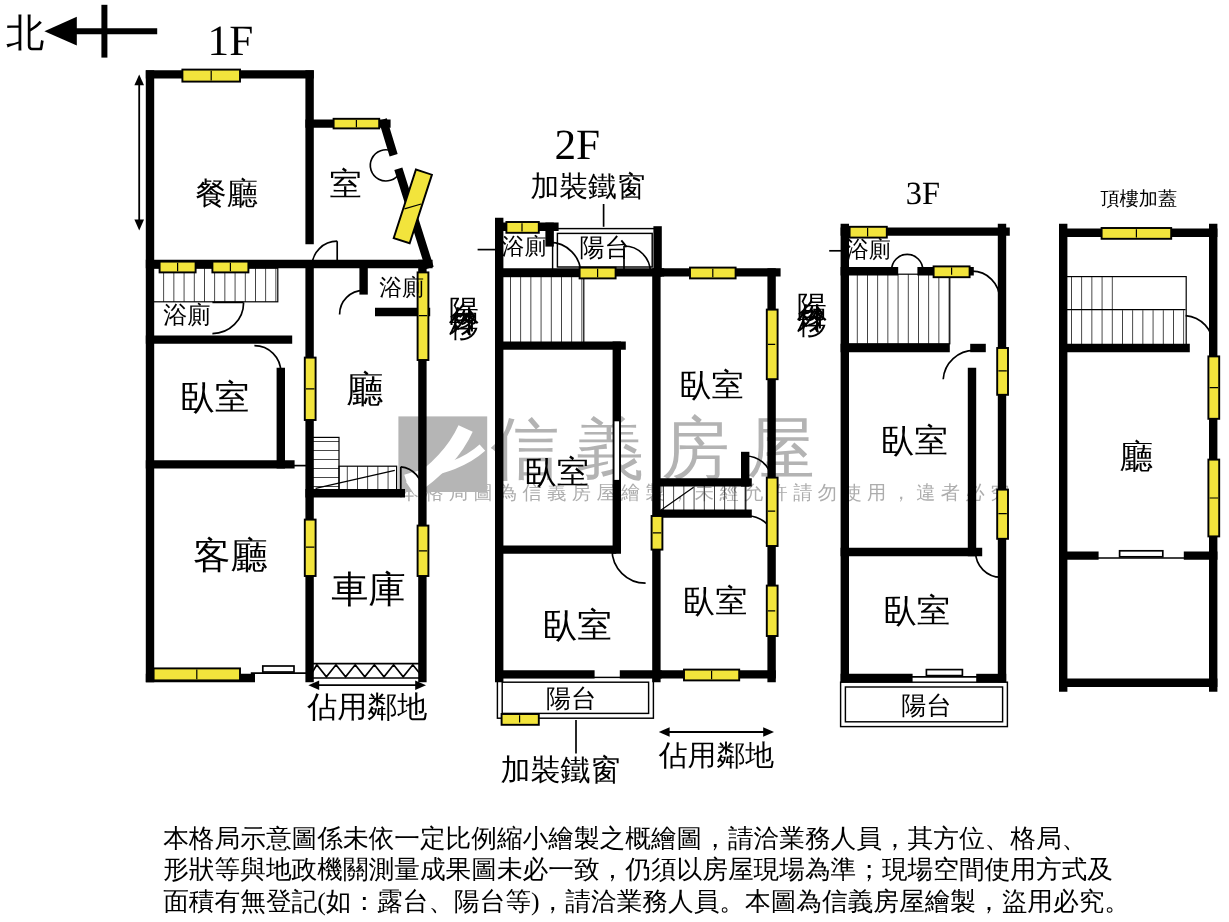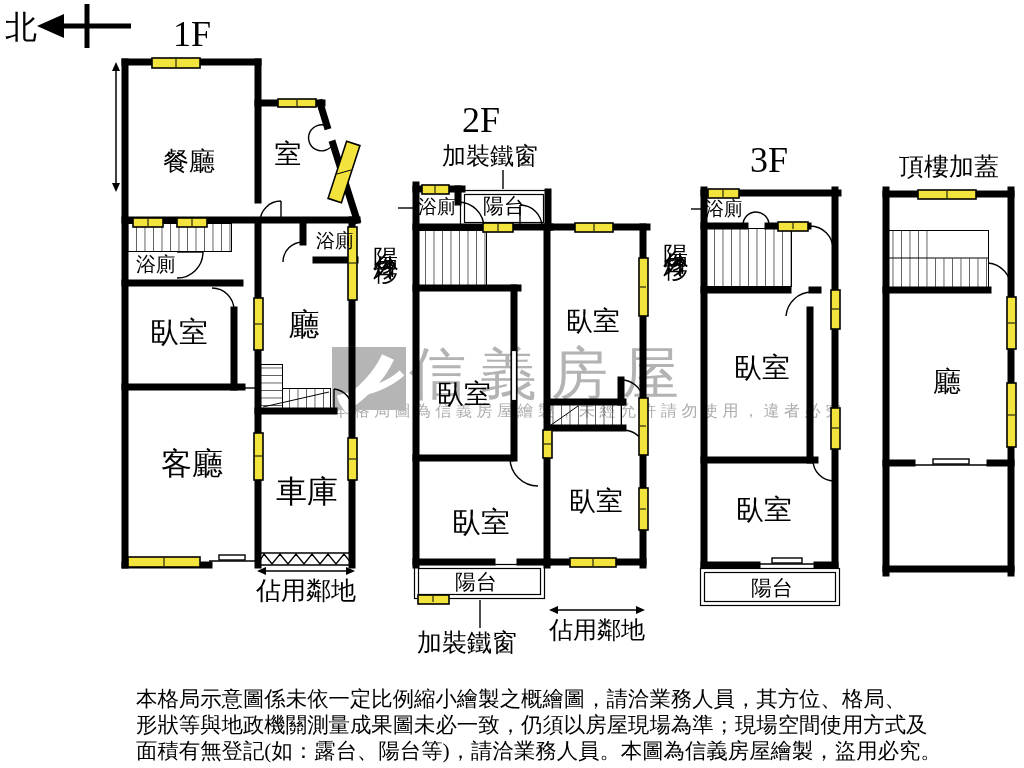--- a/index.html
+++ b/index.html
@@ -253,28 +253,28 @@
   <div class="lbl" style="left:437px;top:207px;font-size:19px;">浴廁</div>
   <div class="lbl" style="left:504px;top:206px;font-size:21px;">陽台</div>
   <div class="lbl" style="left:593px;top:321px;font-size:27px;">臥室</div>
   <div class="lbl" style="left:464px;top:394px;font-size:27px;">臥室</div>
   <div class="lbl" style="left:596px;top:501px;font-size:27px;">臥室</div>
   <div class="lbl" style="left:481px;top:522px;font-size:29px;">臥室</div>
   <div class="lbl" style="left:476px;top:582px;font-size:21px;">陽台</div>
   <div class="lbl" style="left:467px;top:643px;font-size:25px;">加裝鐵窗</div>
   <div class="lbl" style="left:597px;top:631px;font-size:24px;">佔用鄰地</div>
 
-  <div class="lbl" style="left:769px;top:161px;font-size:36px;">3F</div>
+  <div class="lbl" style="left:769px;top:161px;font-size:27px;">3F</div>
   <div class="lbl vtext" style="left:675px;top:233px;font-size:25px;">陽台外移</div>
   <div class="lbl" style="left:724px;top:209px;font-size:19px;">浴廁</div>
   <div class="lbl" style="left:762px;top:368px;font-size:28px;">臥室</div>
   <div class="lbl" style="left:764px;top:510px;font-size:28px;">臥室</div>
   <div class="lbl" style="left:772px;top:588px;font-size:21px;">陽台</div>
 
-  <div class="lbl" style="left:949px;top:167px;font-size:25px;">頂樓加蓋</div>
+  <div class="lbl" style="left:949px;top:167px;font-size:16px;">頂樓加蓋</div>
   <div class="lbl" style="left:947px;top:382px;font-size:28px;">廳</div>
 
   <div id="disclaimer">
     <div>本格局示意圖係未依一定比例縮小繪製之概繪圖，請洽業務人員，其方位、格局、</div>
     <div>形狀等與地政機關測量成果圖未必一致，仍須以房屋現場為準；現場空間使用方式及</div>
     <div>面積有無登記(如：露台、陽台等)，請洽業務人員。本圖為信義房屋繪製，盜用必究。</div>
   </div>
 </div>
 
 </body></html>

